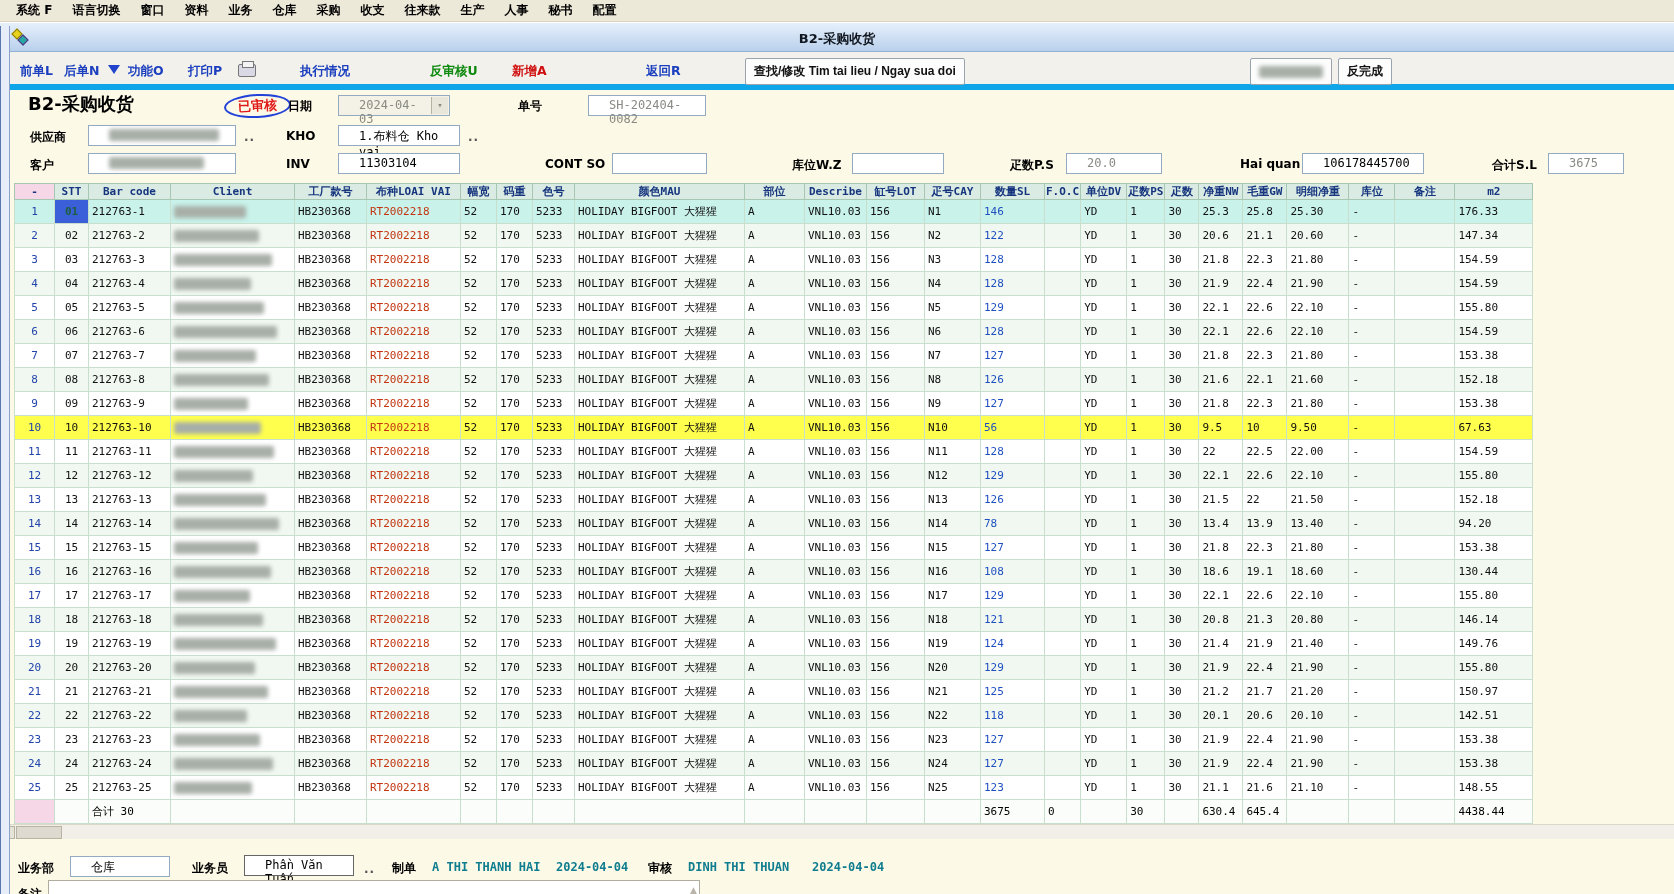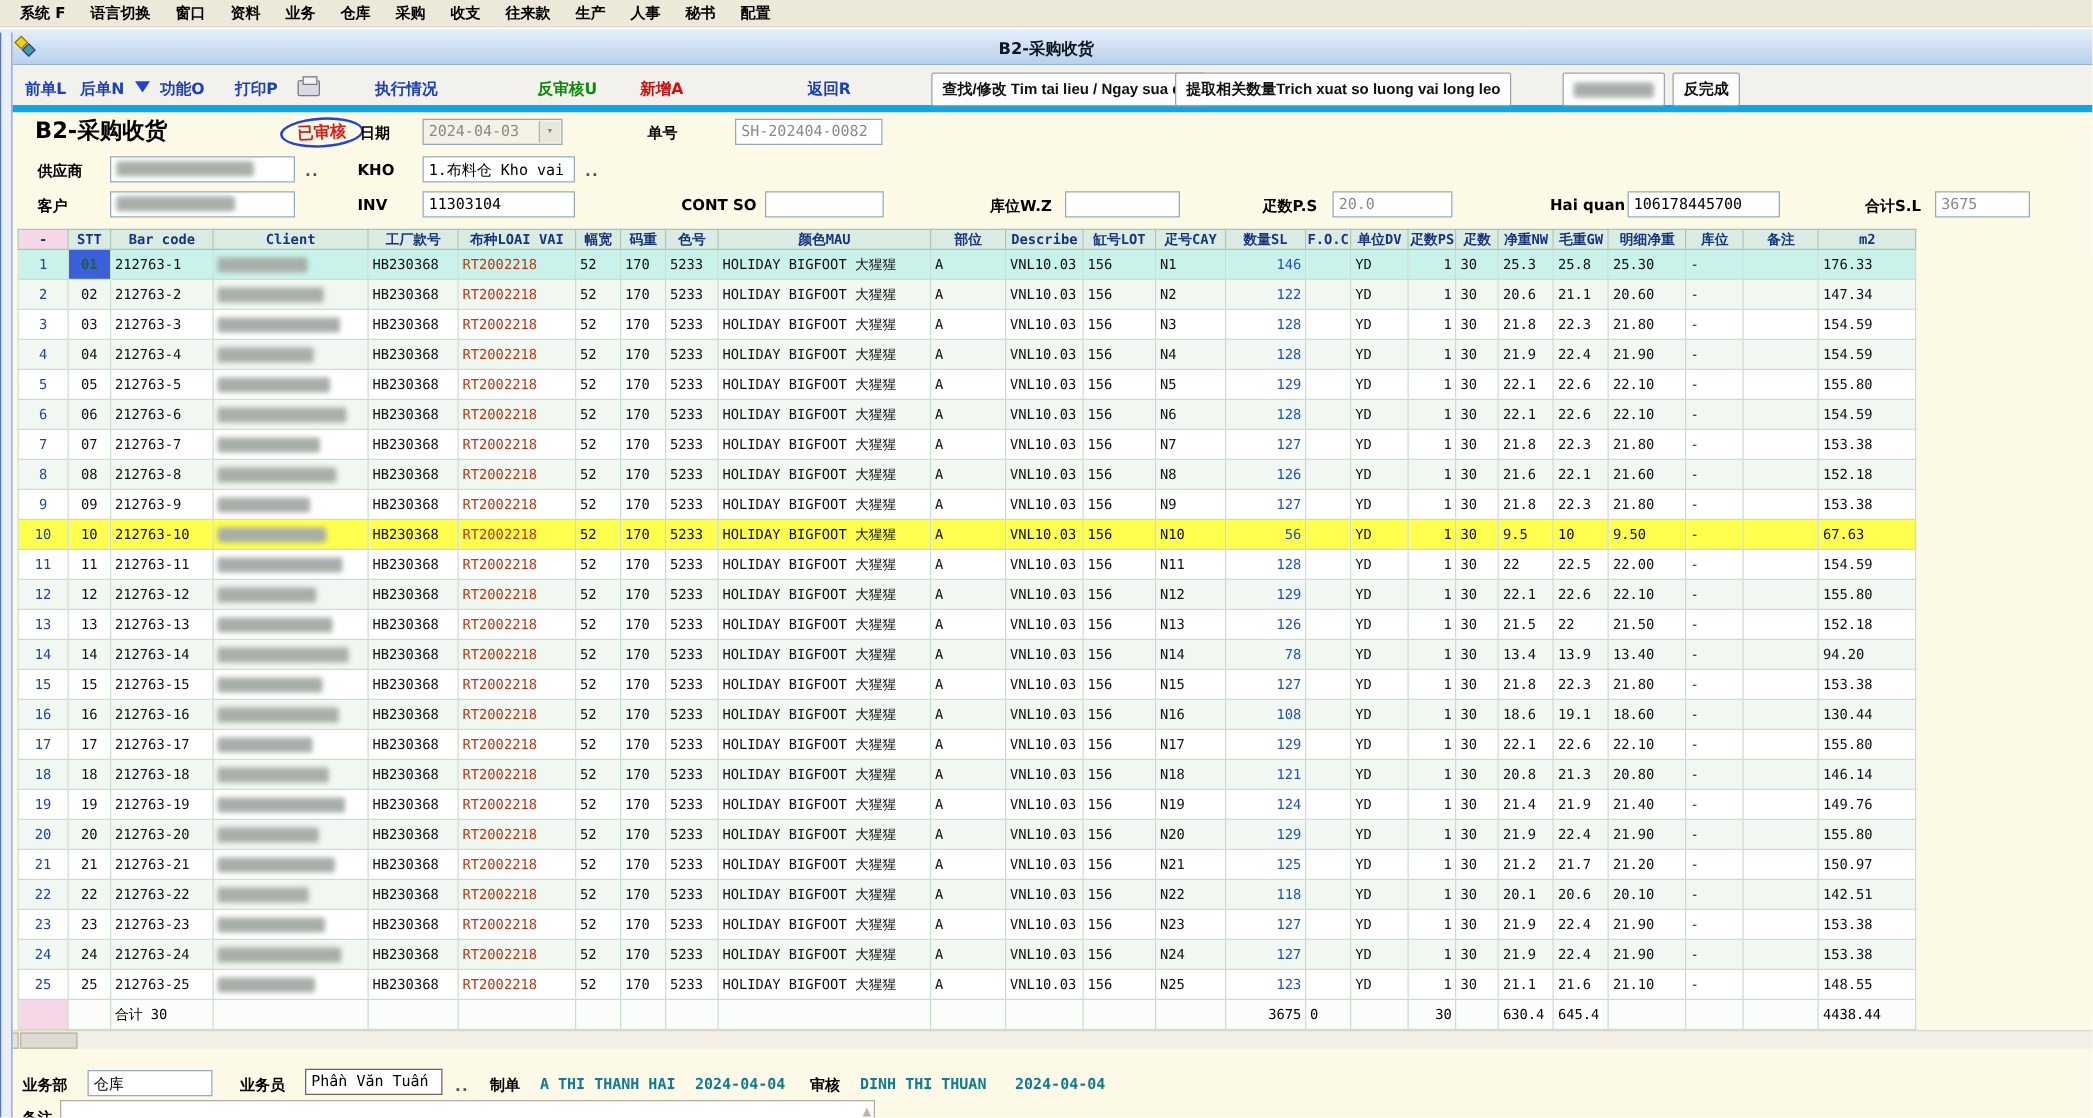--- a/index.html
+++ b/index.html
@@ -25,34 +25,34 @@
   .funcarrow { position:absolute; top:13px; width:0; height:0; border:6px solid transparent; border-top:9px solid #2244cc; }
   .printer { position:absolute; top:12px; width:18px; height:13px; background:#d9d9e6; border:1px solid #777; border-radius:2px; }
   .printer:before { content:""; position:absolute; left:3px; top:-4px; width:10px; height:5px; background:#f4f4f4; border:1px solid #777; }
   .tbtn { position:absolute; top:6px; height:27px; background:#fdfdfd; border:1px solid #9aa4ae; border-radius:2px; font-weight:bold; font-size:12px; color:#111; display:flex; align-items:center; padding:0 8px; cursor:pointer; white-space:nowrap; }
 
   
   .formarea { position:absolute; left:0; top:90px; width:1674px; height:93px; background:#fdf9e7; }
   .formheading { position:absolute; left:28px; top:2px; font-size:18px; font-weight:bold; color:#000; }
   .stamp { position:absolute; left:224px; top:4px; color:#e01818; font-weight:bold; font-size:13px; border:2px solid #2343d8; border-radius:50%; padding:1px 12px; transform:rotate(-3deg); background:transparent; }
   .flabel { position:absolute; font-weight:bold; color:#000; white-space:nowrap; }
-  .finput { position:absolute; height:21px; background:#fff; border:1px solid #93aac0; font-size:12px; font-family:"DejaVu Sans Mono","Liberation Mono",monospace; padding:2px 4px; color:#000; }
+  .finput { position:absolute; height:21px; background:#fff; border:1px solid #93aac0; font-size:12px; font-family:"DejaVu Sans Mono","Liberation Mono",monospace; padding:2px 20px; color:#000; }
   .finput.dim { color:#8a8a84; }
   .finput.datebox { background:#f4f2e6; }
   .dropbtn { position:absolute; right:1px; top:1px; width:17px; height:17px; background:#e8e6da; border-left:1px solid #b8b4a4; color:#8a8a84; font-size:9px; text-align:center; line-height:17px; }
   .dots { position:absolute; font-weight:bold; color:#555; letter-spacing:1px; cursor:pointer; }
   .redact { background:#a8afa8; filter:blur(2px); border-radius:2px; height:12px; }
 
   
   .gridwrap { position:absolute; left:14px; top:183px; }
   table { border-collapse:collapse; table-layout:fixed; background:#fff; border:1px solid #8fb89b; font-family:"DejaVu Sans Mono","DejaVu Sans",monospace; }
   th { height:16px; background:#d9ebe2; border:1px solid #a6c7b1; color:#16357e; font-size:11px; font-weight:bold; text-align:center; white-space:nowrap; overflow:hidden; padding:0 1px; }
   th.c-num { background:#f6d7e7; }
   td { height:24px; border:1px solid #c9dfce; font-size:11px; padding:0 3px; white-space:nowrap; overflow:hidden; color:#111; }
-  td.r { text-align:right; }
+  td.r { }
   tr.even td { background:#ffffff; }
   tr.odd td { background:#f0f8f1; }
   td.c-num { background:#edf4fb; color:#2244aa; text-align:center; }
   td.c-stt { text-align:center; }
   tr.flag td { background:#ffff4d;margin-left:31px; }
   td.sage { background:#e9efe0; }
   td.c-fabric { background:#ffff9e; color:#c23510; }
   td.c-sl { background:#93e2a2; color:#2050c0; }
   tr.sel td { background:#c9f2ea; }
   tr.sel td.c-stt { background:#3a5fd8; color:#1f5f3f; font-weight:bold; }
@@ -106,21 +106,20 @@
   <span class="tlink" style="left:64px">后单N</span>
   <span class="funcarrow" style="left:108px"></span>
   <span class="tlink" style="left:128px">功能O</span>
   <span class="tlink" style="left:188px">打印P</span>
   <span class="printer" style="left:238px"></span>
   <span class="tlink" style="left:300px">执行情况</span>
   <span class="tlink green" style="left:430px">反审核U</span>
   <span class="tlink red" style="left:512px">新增A</span>
   <span class="tlink" style="left:646px">返回R</span>
   <button class="tbtn" style="left:745px">查找/修改 Tim tai lieu / Ngay sua doi</button>
-  <button class="tbtn" style="left:940px">提取相关数量Trich xuat so luong vai long leo</button>
   <button class="tbtn" style="left:1250px; width:82px">
       <span class="redact" style="width:64px"></span>
     </button>
   <button class="tbtn" style="left:1338px">反完成</button>
 </div>
 
 <div class="formarea">
   <div class="formheading">B2-采购收货</div>
   <span class="stamp">已审核</span>
 

